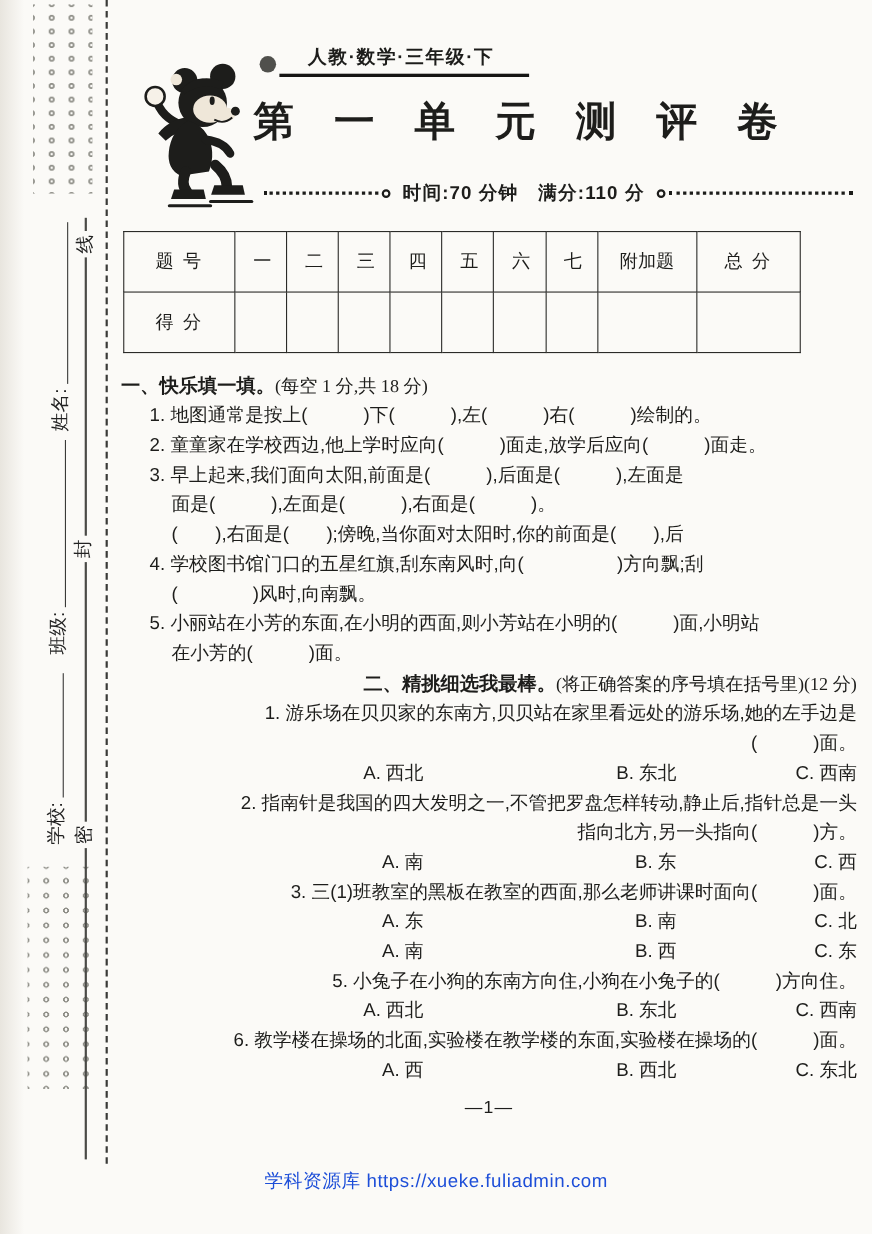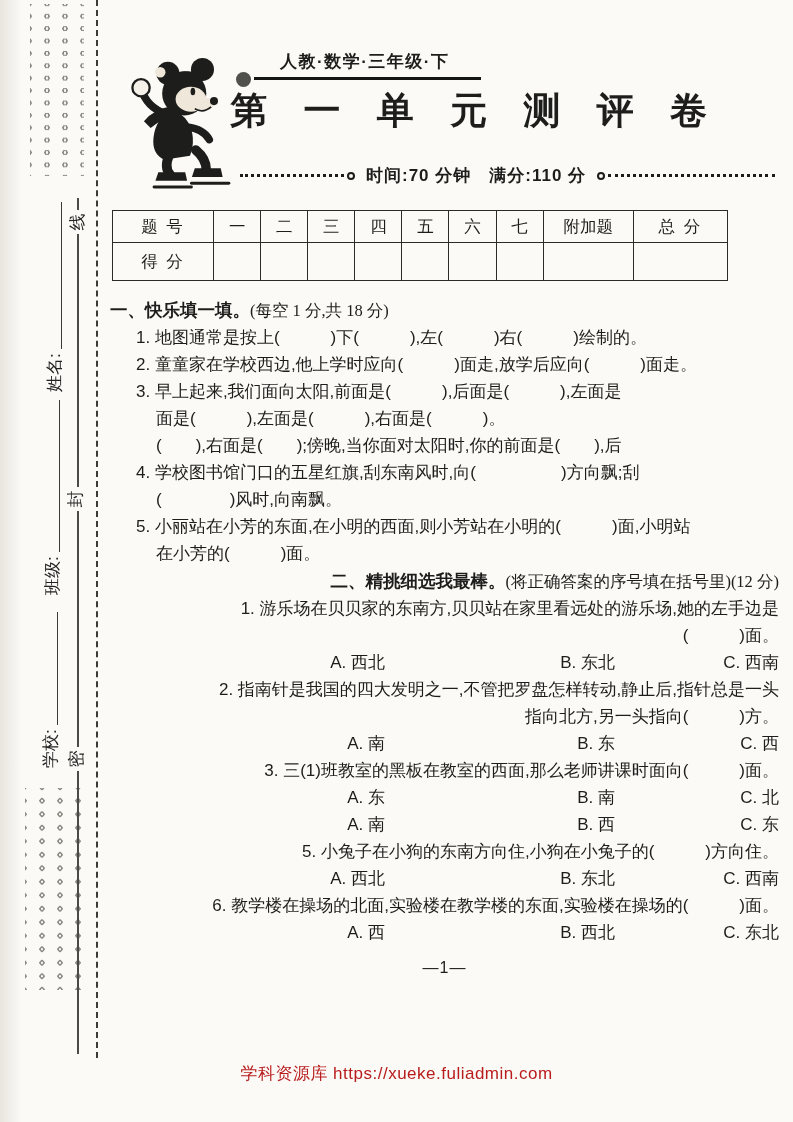--- a/index.html
+++ b/index.html
@@ -30,52 +30,52 @@
                transform:rotate(-90deg); background:#fbfaf7; color:#222; }
   .sc-xian { left:66px; top:212px; }
   .sc-feng { left:64px; top:489px; }
   .sc-mi   { left:65px; top:749px; }
 
   
   .content { position:absolute; left:110px; top:0; width:669px; }
 
   .header { position:relative; height:196px; }
   .mickey { position:absolute; left:2px; top:56px; width:156px; height:144px; }
-  .series-row { position:absolute; left:126px; top:50px; display:flex; align-items:flex-end; }
+  .series-row { position:absolute; left:126px; top:40px; display:flex; align-items:center; }
   .series-bullet { width:15px; height:15px; border-radius:50%; background:#50504c; margin:0 3px -7px 0; }
   .series-label { font-weight:bold; font-size:17px; letter-spacing:1.5px;
                   border-bottom:3.5px solid #151513; padding:0 32px 4px 26px; }
   .title-row { position:absolute; left:110px; width:500px; top:86px; text-align:right;
                font-size:37px; font-weight:bold; letter-spacing:13px; white-space:nowrap; }
   .meta-row { position:absolute; left:130px; right:4px; top:164px; display:flex; align-items:center; }
   .leader { border-bottom:3.4px dotted #1c1c1a; height:2px; }
   .leader-left { width:104px; }
   .leader-right { flex:1; }
   .meta-dot { width:8px; height:8px; border-radius:50%; border:2px solid #1c1c1a; background:#fbfaf7; margin:0 3px; flex:none; }
   .meta-text { margin:0 8px; font-size:17px; font-weight:bold; letter-spacing:1px; white-space:nowrap; }
 
   table.score { border-collapse:collapse; table-layout:fixed; width:616px; margin:14px 0 0 2px;
                 font-size:16.5px; }
-  table.score th, table.score td { border:1.6px solid #2b2b28; text-align:center; font-weight:normal; padding:4px; }
+  table.score th, table.score td { border:1.6px solid #2b2b28; text-align:center; font-weight:normal; padding:16px; }
   table.score tr.r1 th { height:32px; }
   table.score tr.r2 td { height:38px; }
   table.score .lbl { letter-spacing:2px; }
 
   .section { margin-top:16px; }
   .sec2 { margin-top:1px;text-align:right; }
   .sec-heading { font-size:17.5px; line-height:27px; font-weight:bold; white-space:nowrap; }
   .sec-note { font-weight:normal; font-family:"Liberation Serif","DejaVu Serif",serif; font-size:16.5px; }
   .q-line { font-size:17px; line-height:27px; padding-left:26px; white-space:nowrap; }
   .q-line.cont { padding-left:46px; }
   .opts { display:flex; line-height:27px; font-size:17px; padding-left:30px; }
   .opt-a { width:245px; } .opt-b { width:230px; } .opt-c { flex:1; }
 
   .page-number { margin-top:13px; text-align:center; font-size:16px; letter-spacing:1px; }
   .watermark { position:absolute; left:0; top:1062px; width:793px; text-align:center;
-               color:#b91c1c; font-size:17px; letter-spacing:.5px; }
+               color:#1d4ed8; font-size:17px; letter-spacing:.5px; }
 </style>
 </head>
 <body>
 
 <div class="page">
   <div class="page-edge"></div>
 
   <div class="sidebar">
     <div class="dots dots-top"></div>
     <div class="dots dots-bottom"></div>

